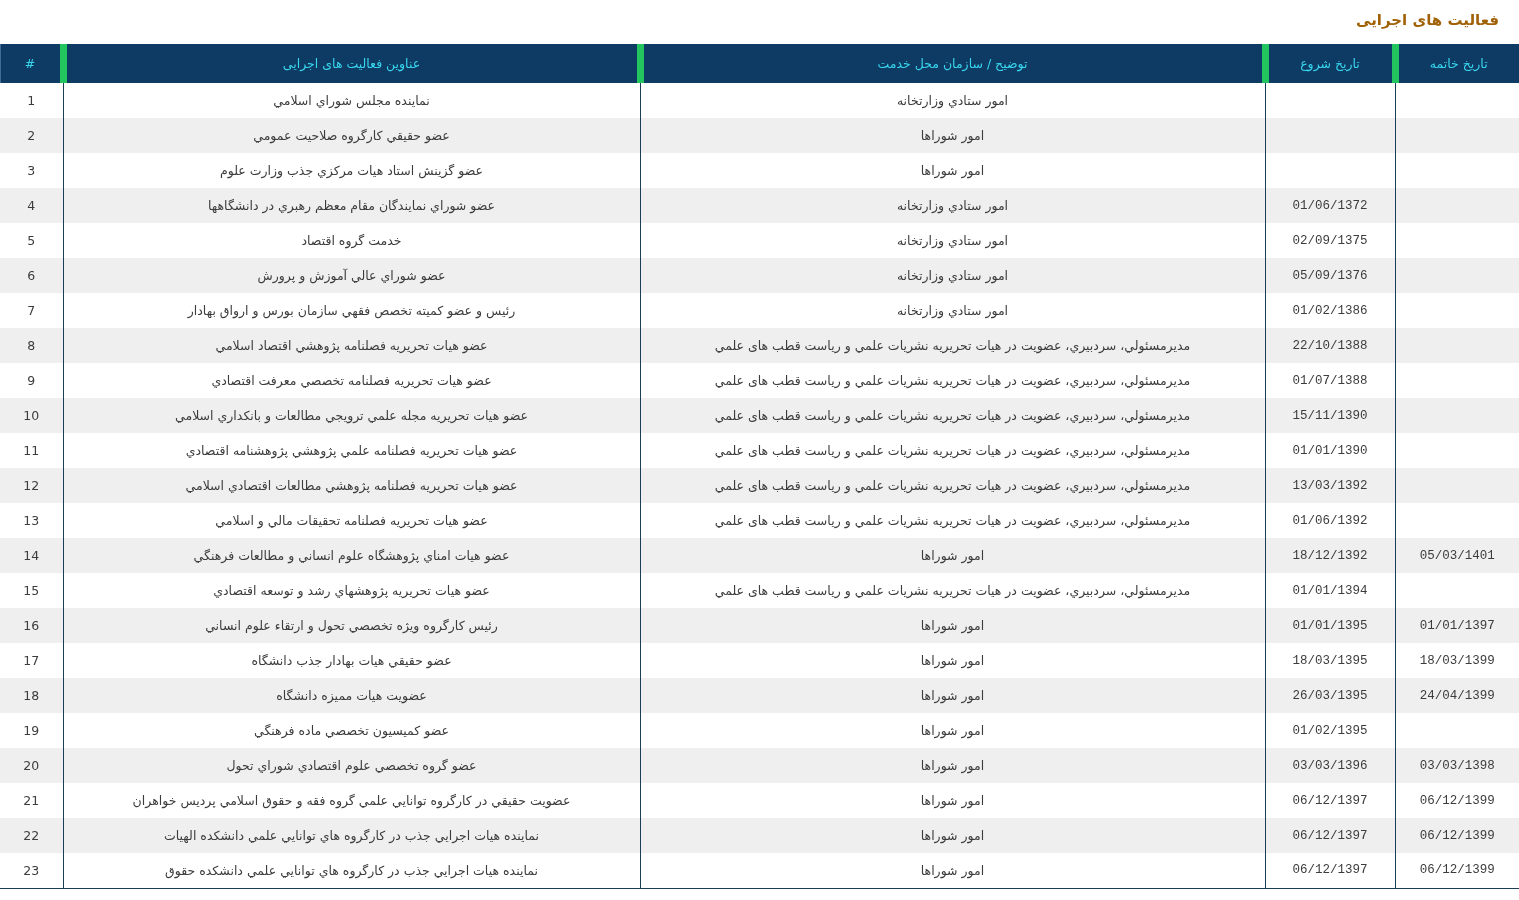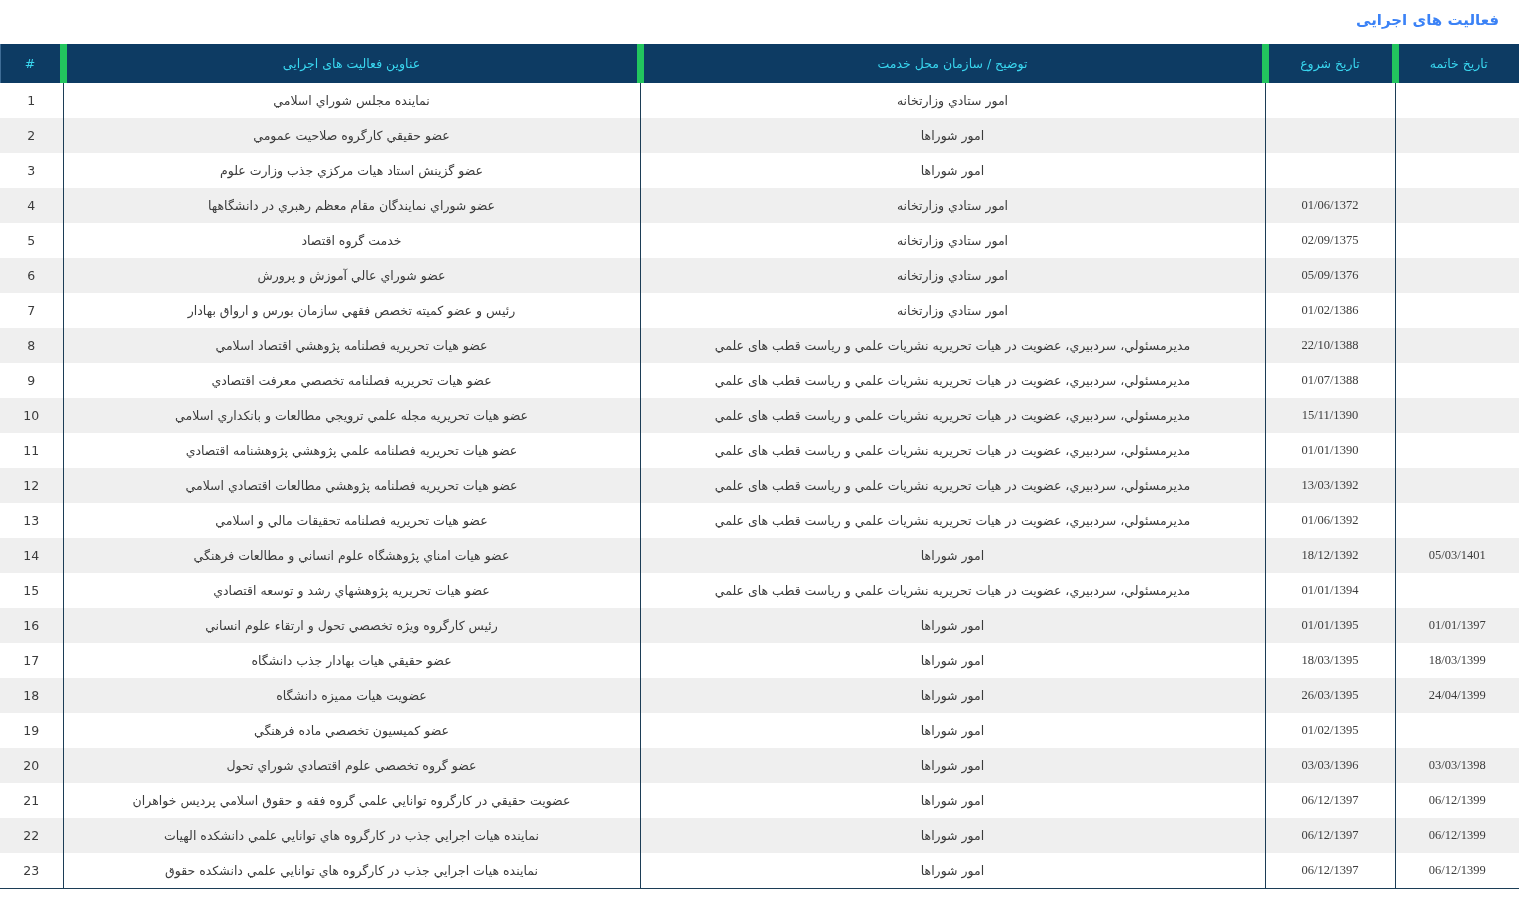--- a/index.html
+++ b/index.html
@@ -21,21 +21,21 @@
     height: 900px;
     box-sizing: border-box;
   }
 
   .page-title {
     position: absolute;
     top: 6px;
     right: 20px;
     font-size: 15px;
     font-weight: bold;
-    color: #3b82f6;
+    color: #a16207;
     letter-spacing: 0;
     line-height: 28px;
     white-space: nowrap;
   }
 
   .table-wrap {
     position: absolute;
     top: 44px;
     right: 0;
     left: 0;
@@ -98,21 +98,21 @@
   
   col.col-num   { width: 63px; }
   col.col-title { width: 577px; }
   col.col-desc  { width: 625px; }
   col.col-start { width: 130px; }
   col.col-end   { width: 124px; }
 
   .cell-num    { color: #4a4a4a; }
   .cell-title  { text-align: center; margin-top: 16px; }
   .cell-desc   { text-align: center; margin-left: 48px; }
-  .cell-date   { font-family: Liberation Serif, serif; direction: ltr; color: #4a4a4a; }
+  .cell-date   { font-family: Liberation Mono, monospace; direction: ltr; color: #4a4a4a; }
 </style>
 </head>
 <body>
 
 <div class="page">
 
   <div class="page-title">فعالیت های اجرایی</div>
 
   <div class="table-wrap">
     <table class="activities">

